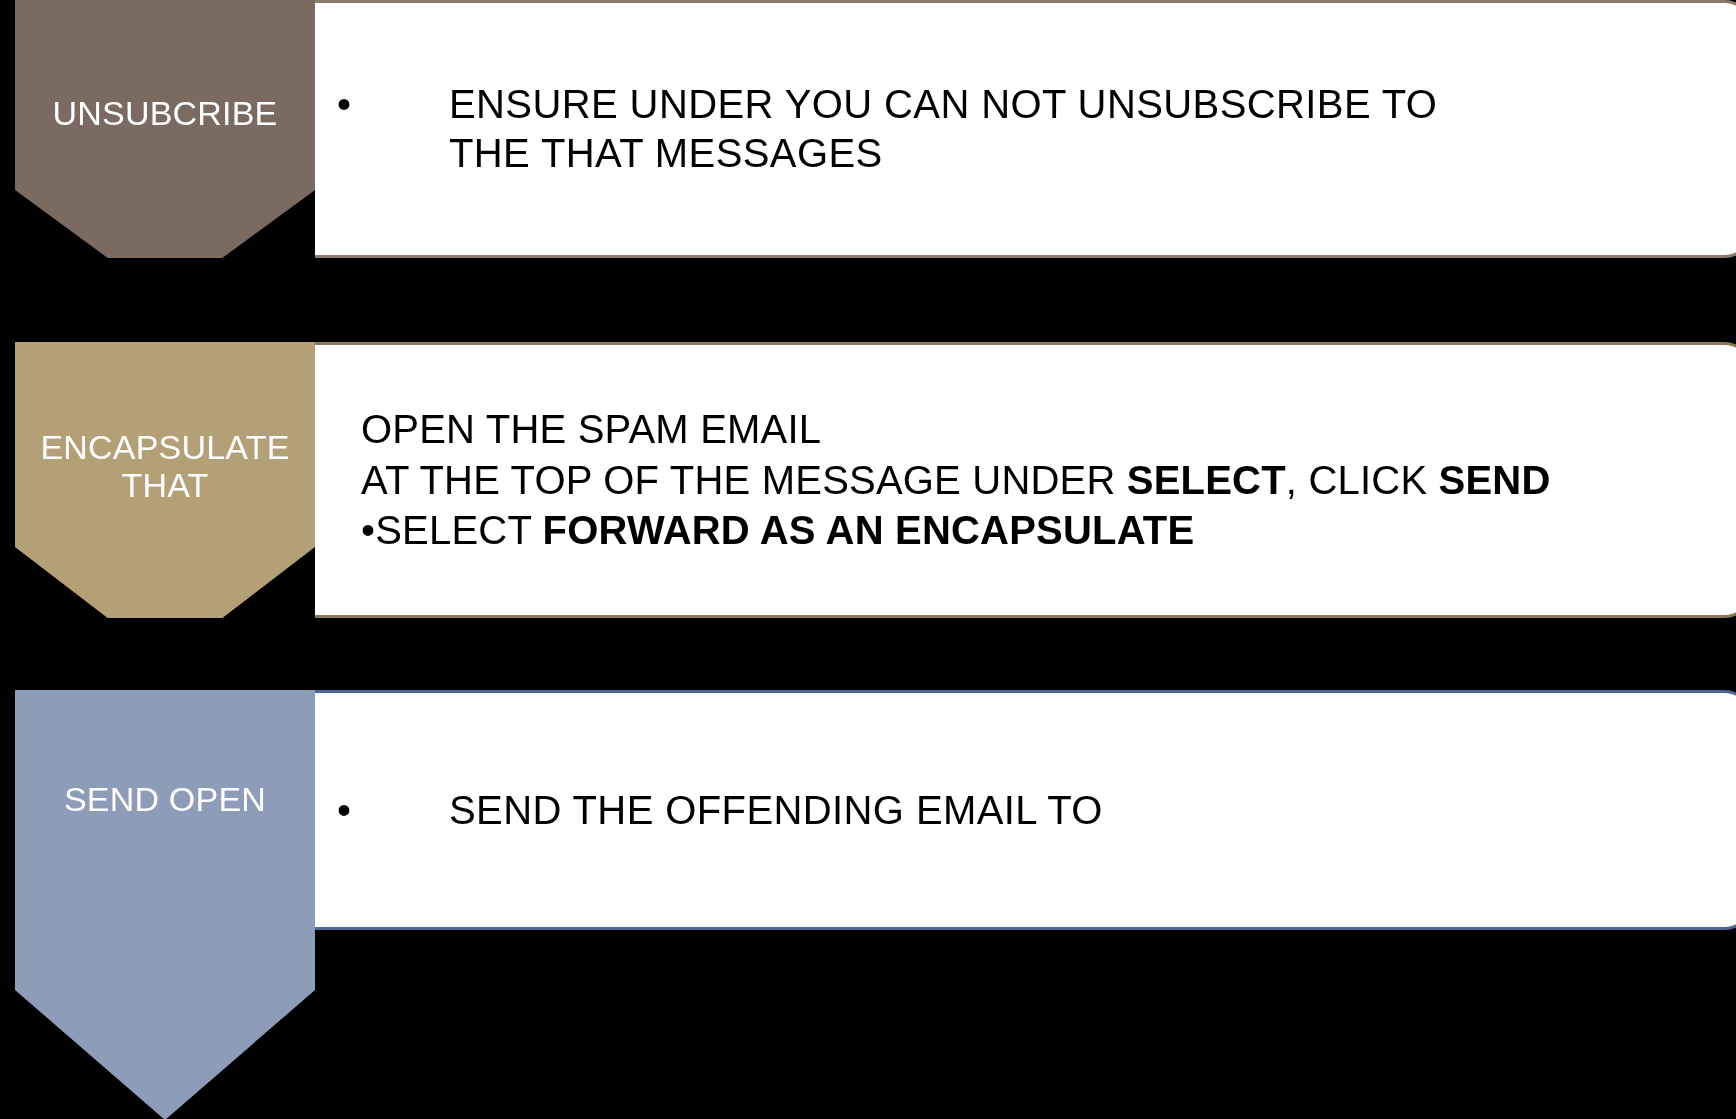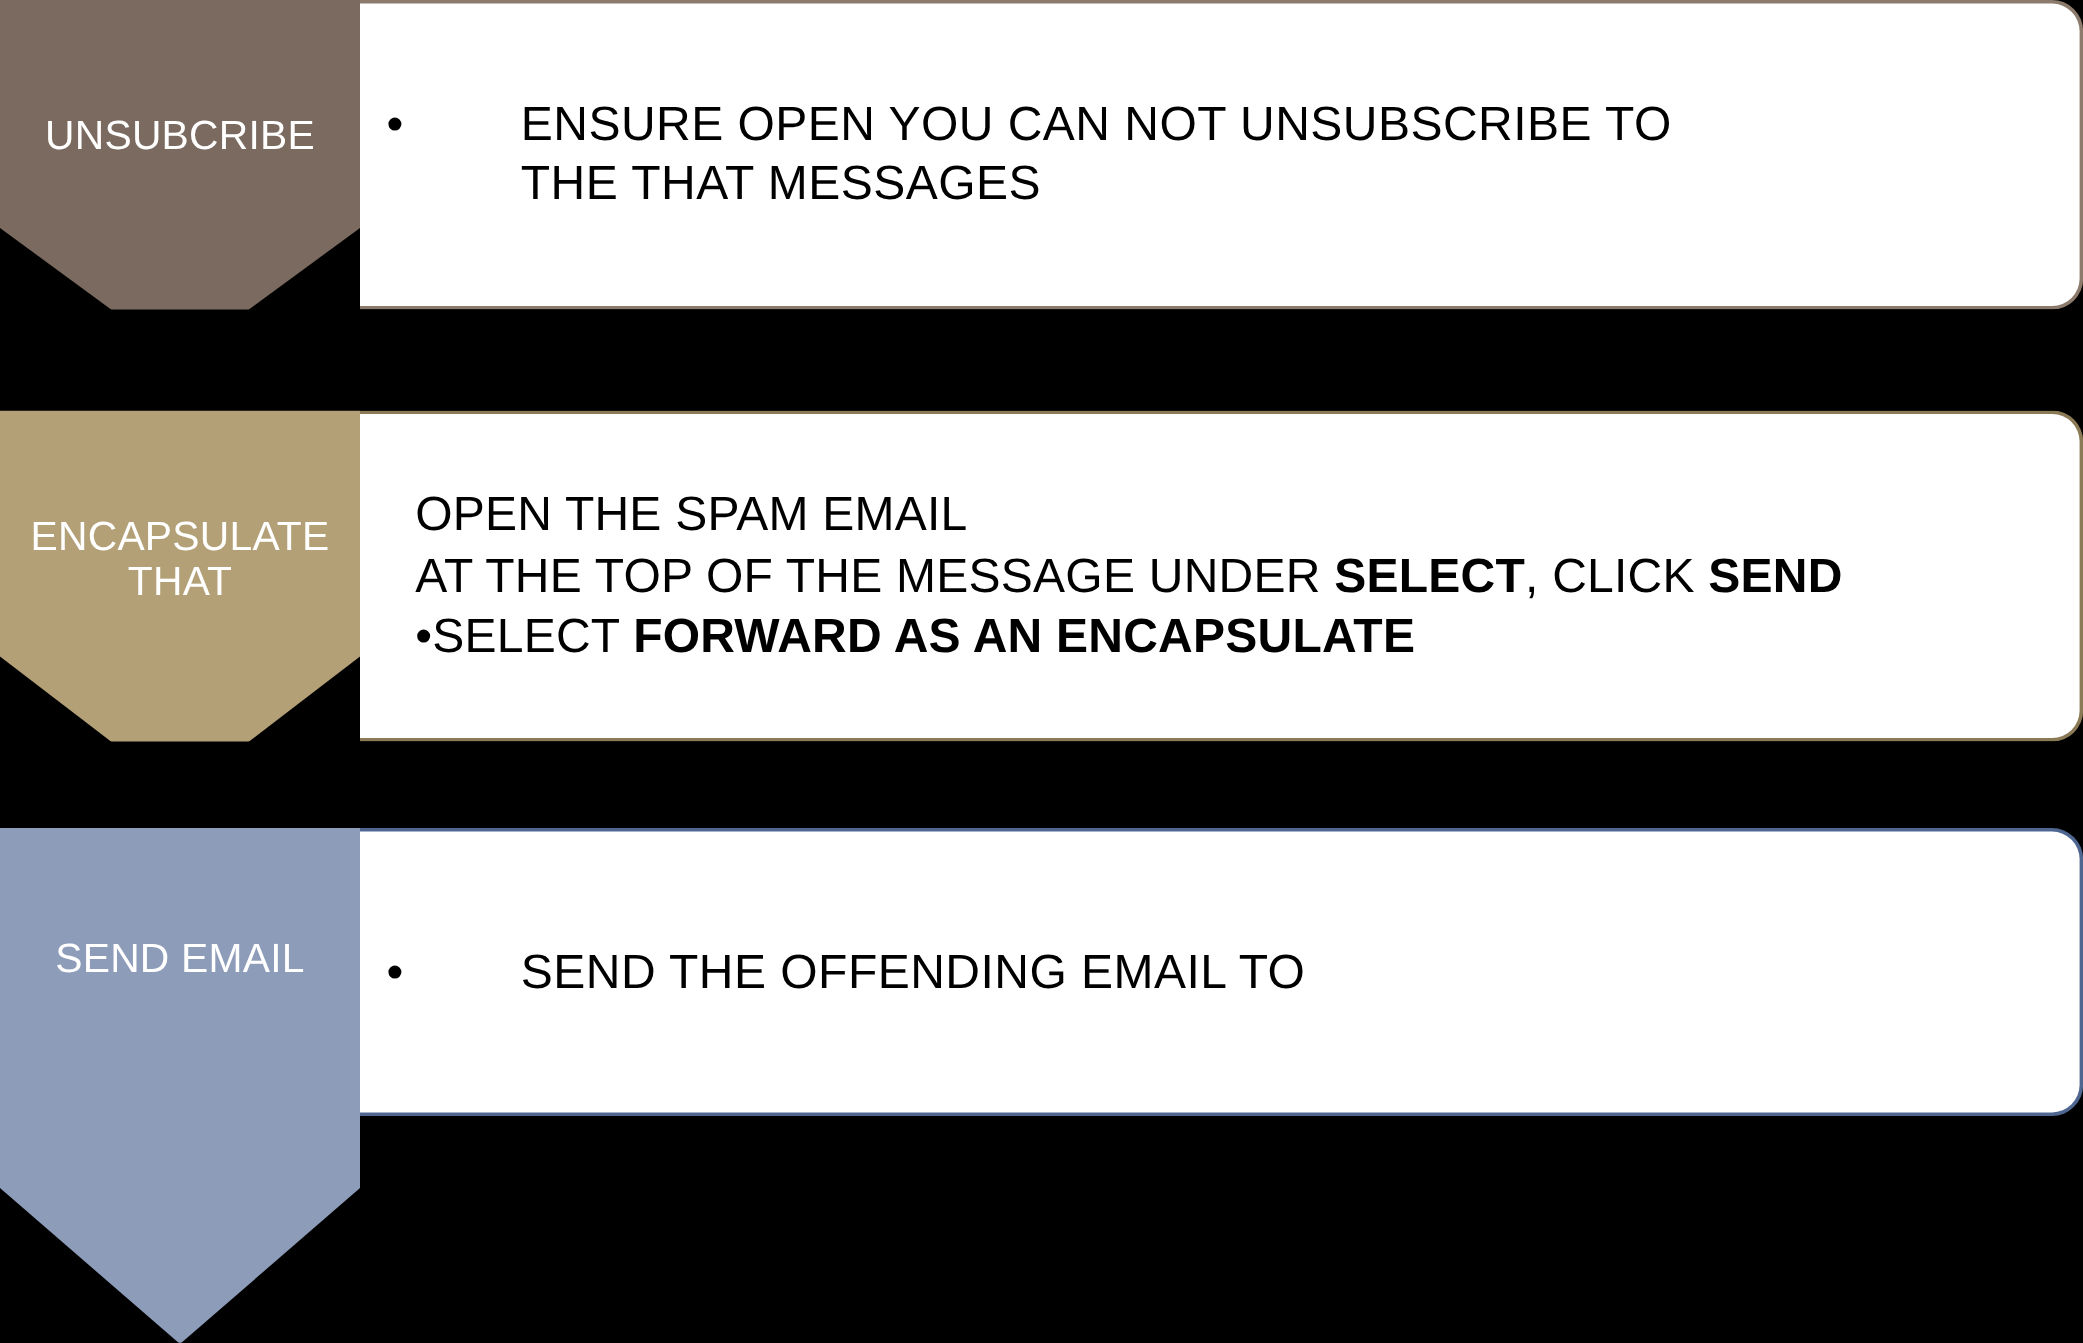--- a/index.html
+++ b/index.html
@@ -16,21 +16,21 @@
 
   #diagram {
     position: relative;
     width: 1736px;
     height: 1119px;
     background: #000000;
   }
 
   .step {
     position: absolute;
-    left: 0;
+    left: 15px;
     width: 1524px;
     text-decoration: underline;
   }
 
   
   .chevron {
     position: absolute;
     left: 0;
     top: 0;
     width: 300px;
@@ -121,21 +121,21 @@
       <polygon points="0,0 300,0 300,190 150,300 0,190" fill="#7a6a5f"></polygon>
     </svg>
     <div class="chevron">
       <div class="chevron-label">UNSUBCRIBE</div>
     </div>
     <div class="card card-border-brown">
       <div class="card-inner">
         <div class="bullet-line">
           <span class="bullet-dot">•</span>
           <span class="bullet-indent"></span>
-          <span>ENSURE OPEN YOU CAN NOT UNSUBSCRIBE TO</span>
+          <span>ENSURE UNDER YOU CAN NOT UNSUBSCRIBE TO</span>
         </div>
         <div class="bullet-line">
           <span class="bullet-dot"></span>
           <span class="bullet-indent"></span>
           <span>THE THAT  MESSAGES</span>
         </div>
       </div>
     </div>
   </div>
 
@@ -158,21 +158,21 @@
         </div>
       </div>
     </div>
   </div>
 
   <div class="step" id="step-send">
     <svg class="chevron-svg" width="300" height="430" viewBox="0 0 300 430" preserveAspectRatio="none" style="position:absolute;left:0;top:0;">
       <polygon points="0,0 300,0 300,300 150,430 0,300" fill="#8d9cb8"></polygon>
     </svg>
     <div class="chevron">
-      <div class="chevron-label">SEND EMAIL</div>
+      <div class="chevron-label">SEND OPEN</div>
     </div>
     <div class="card card-border-blue">
       <div class="card-inner">
         <div class="bullet-line">
           <span class="bullet-dot">•</span>
           <span class="bullet-indent"></span>
           <span>SEND THE OFFENDING EMAIL TO</span>
         </div>
       </div>
     </div>

